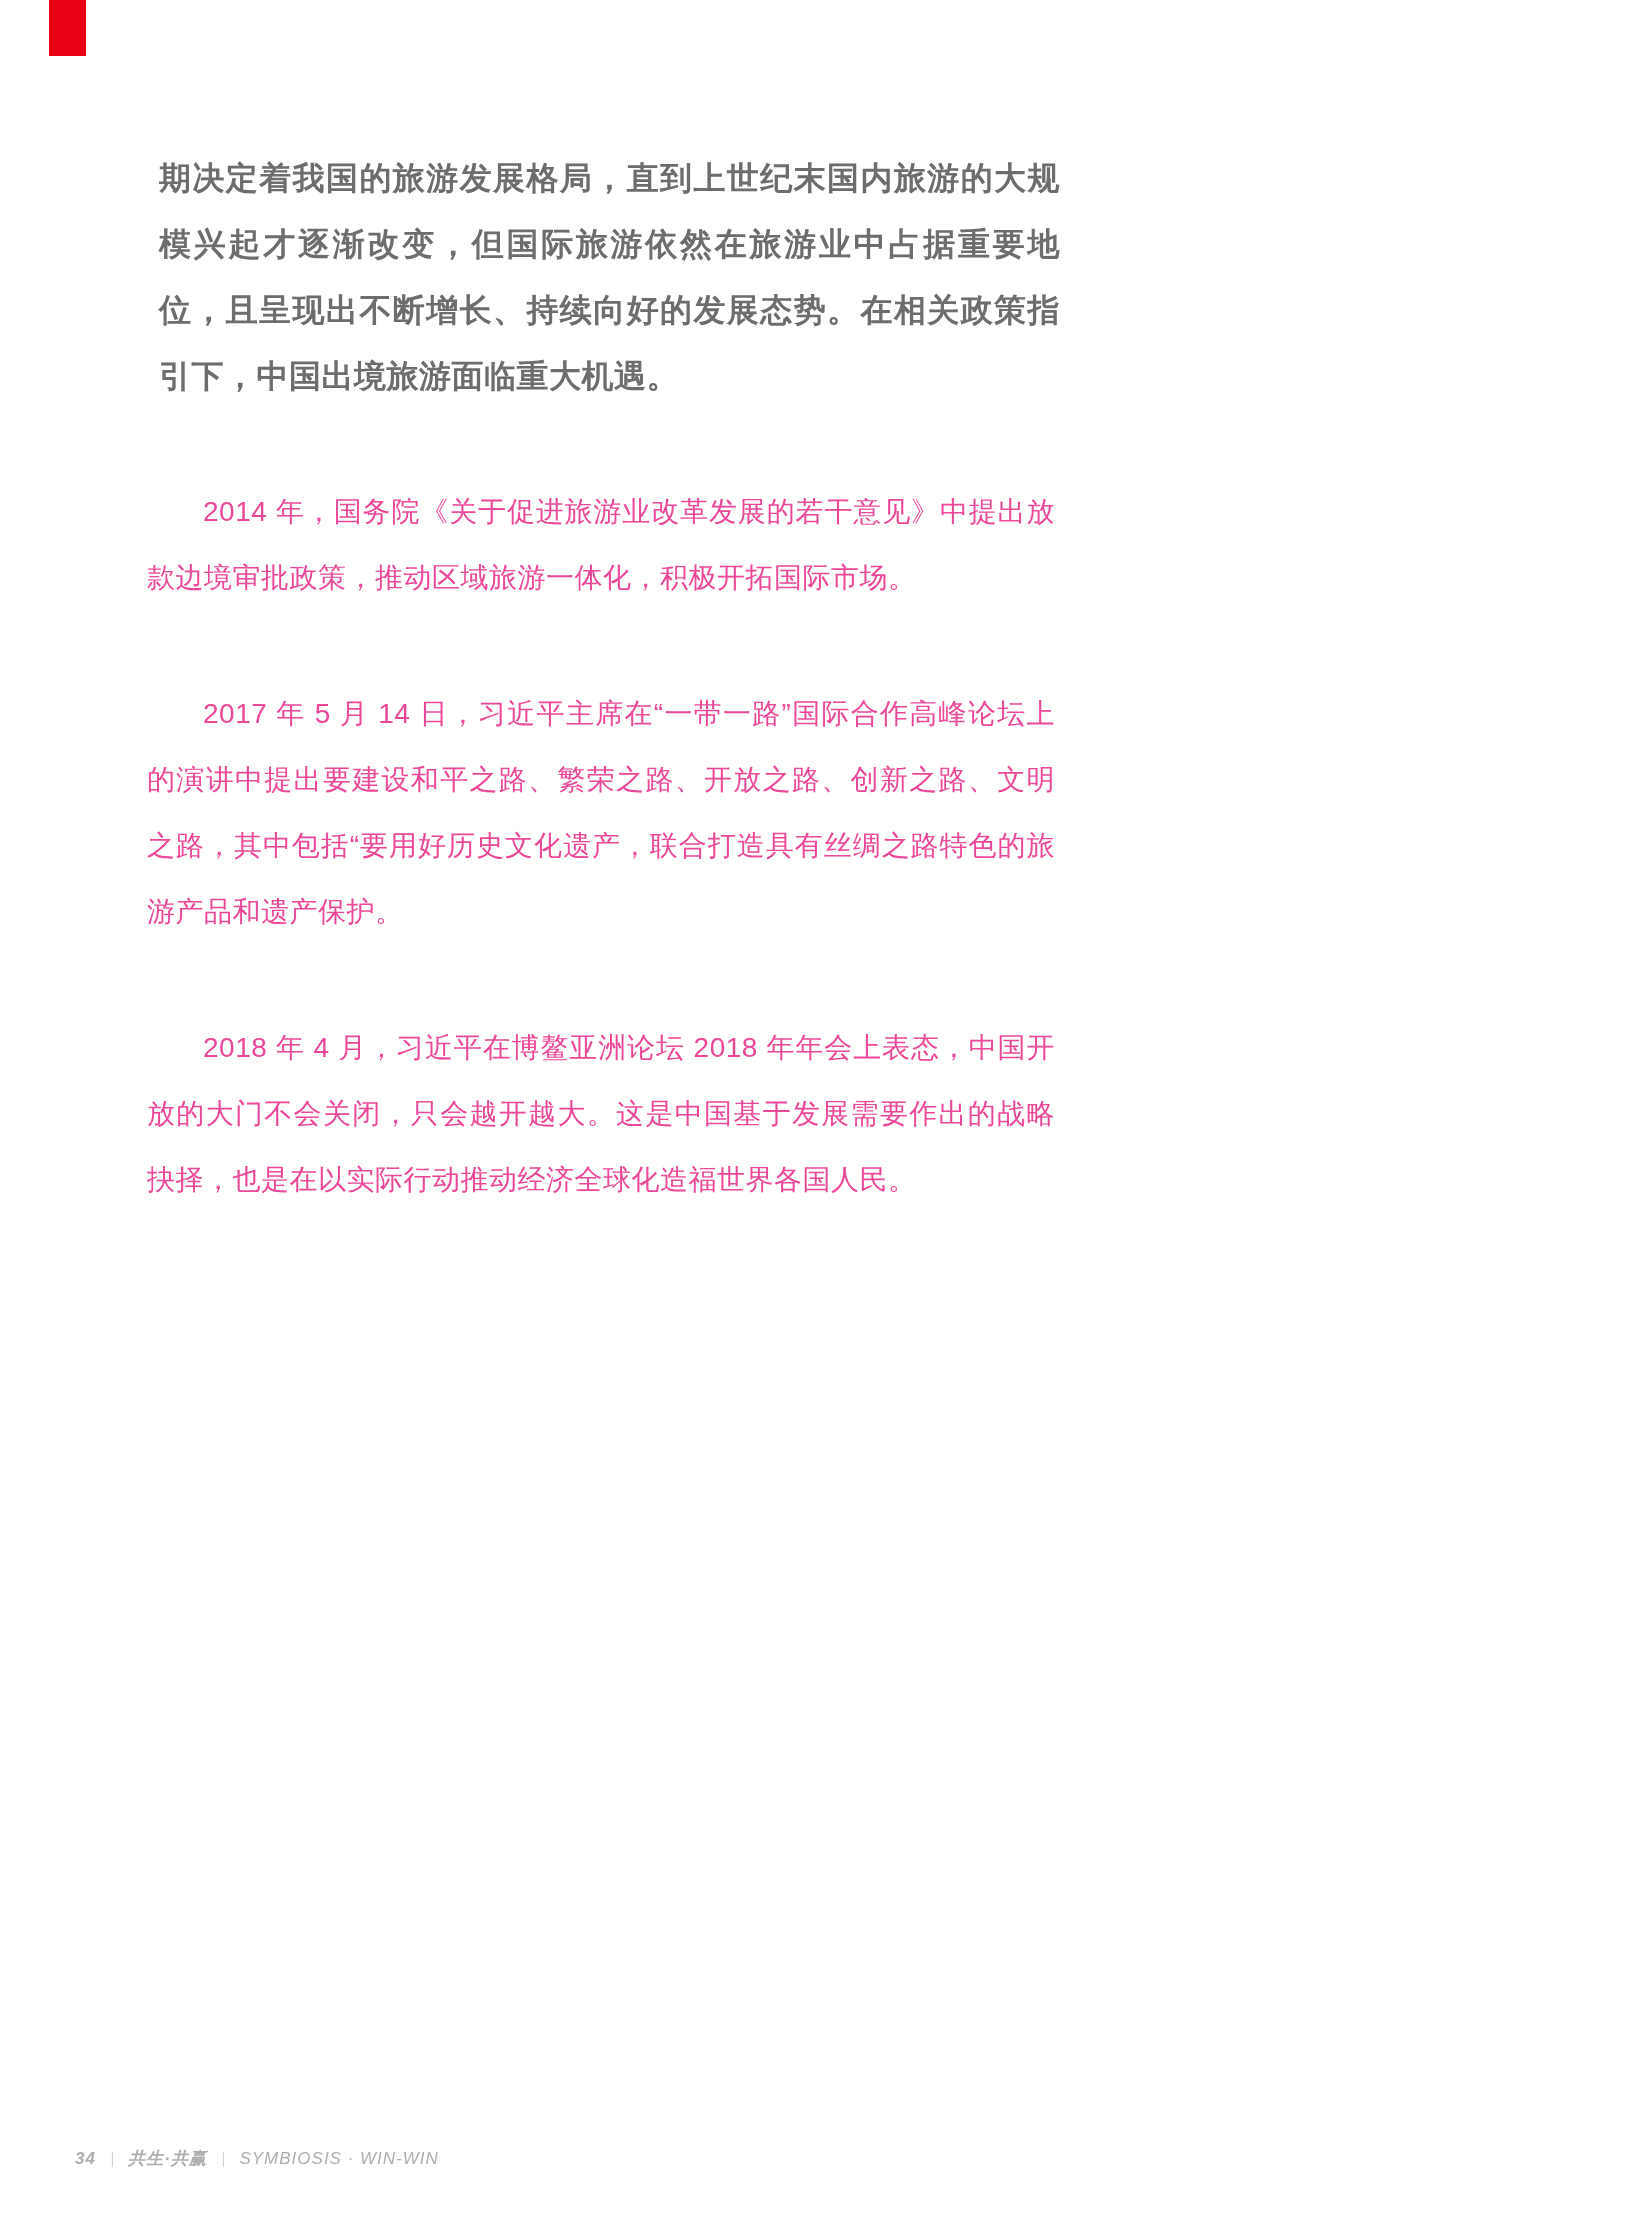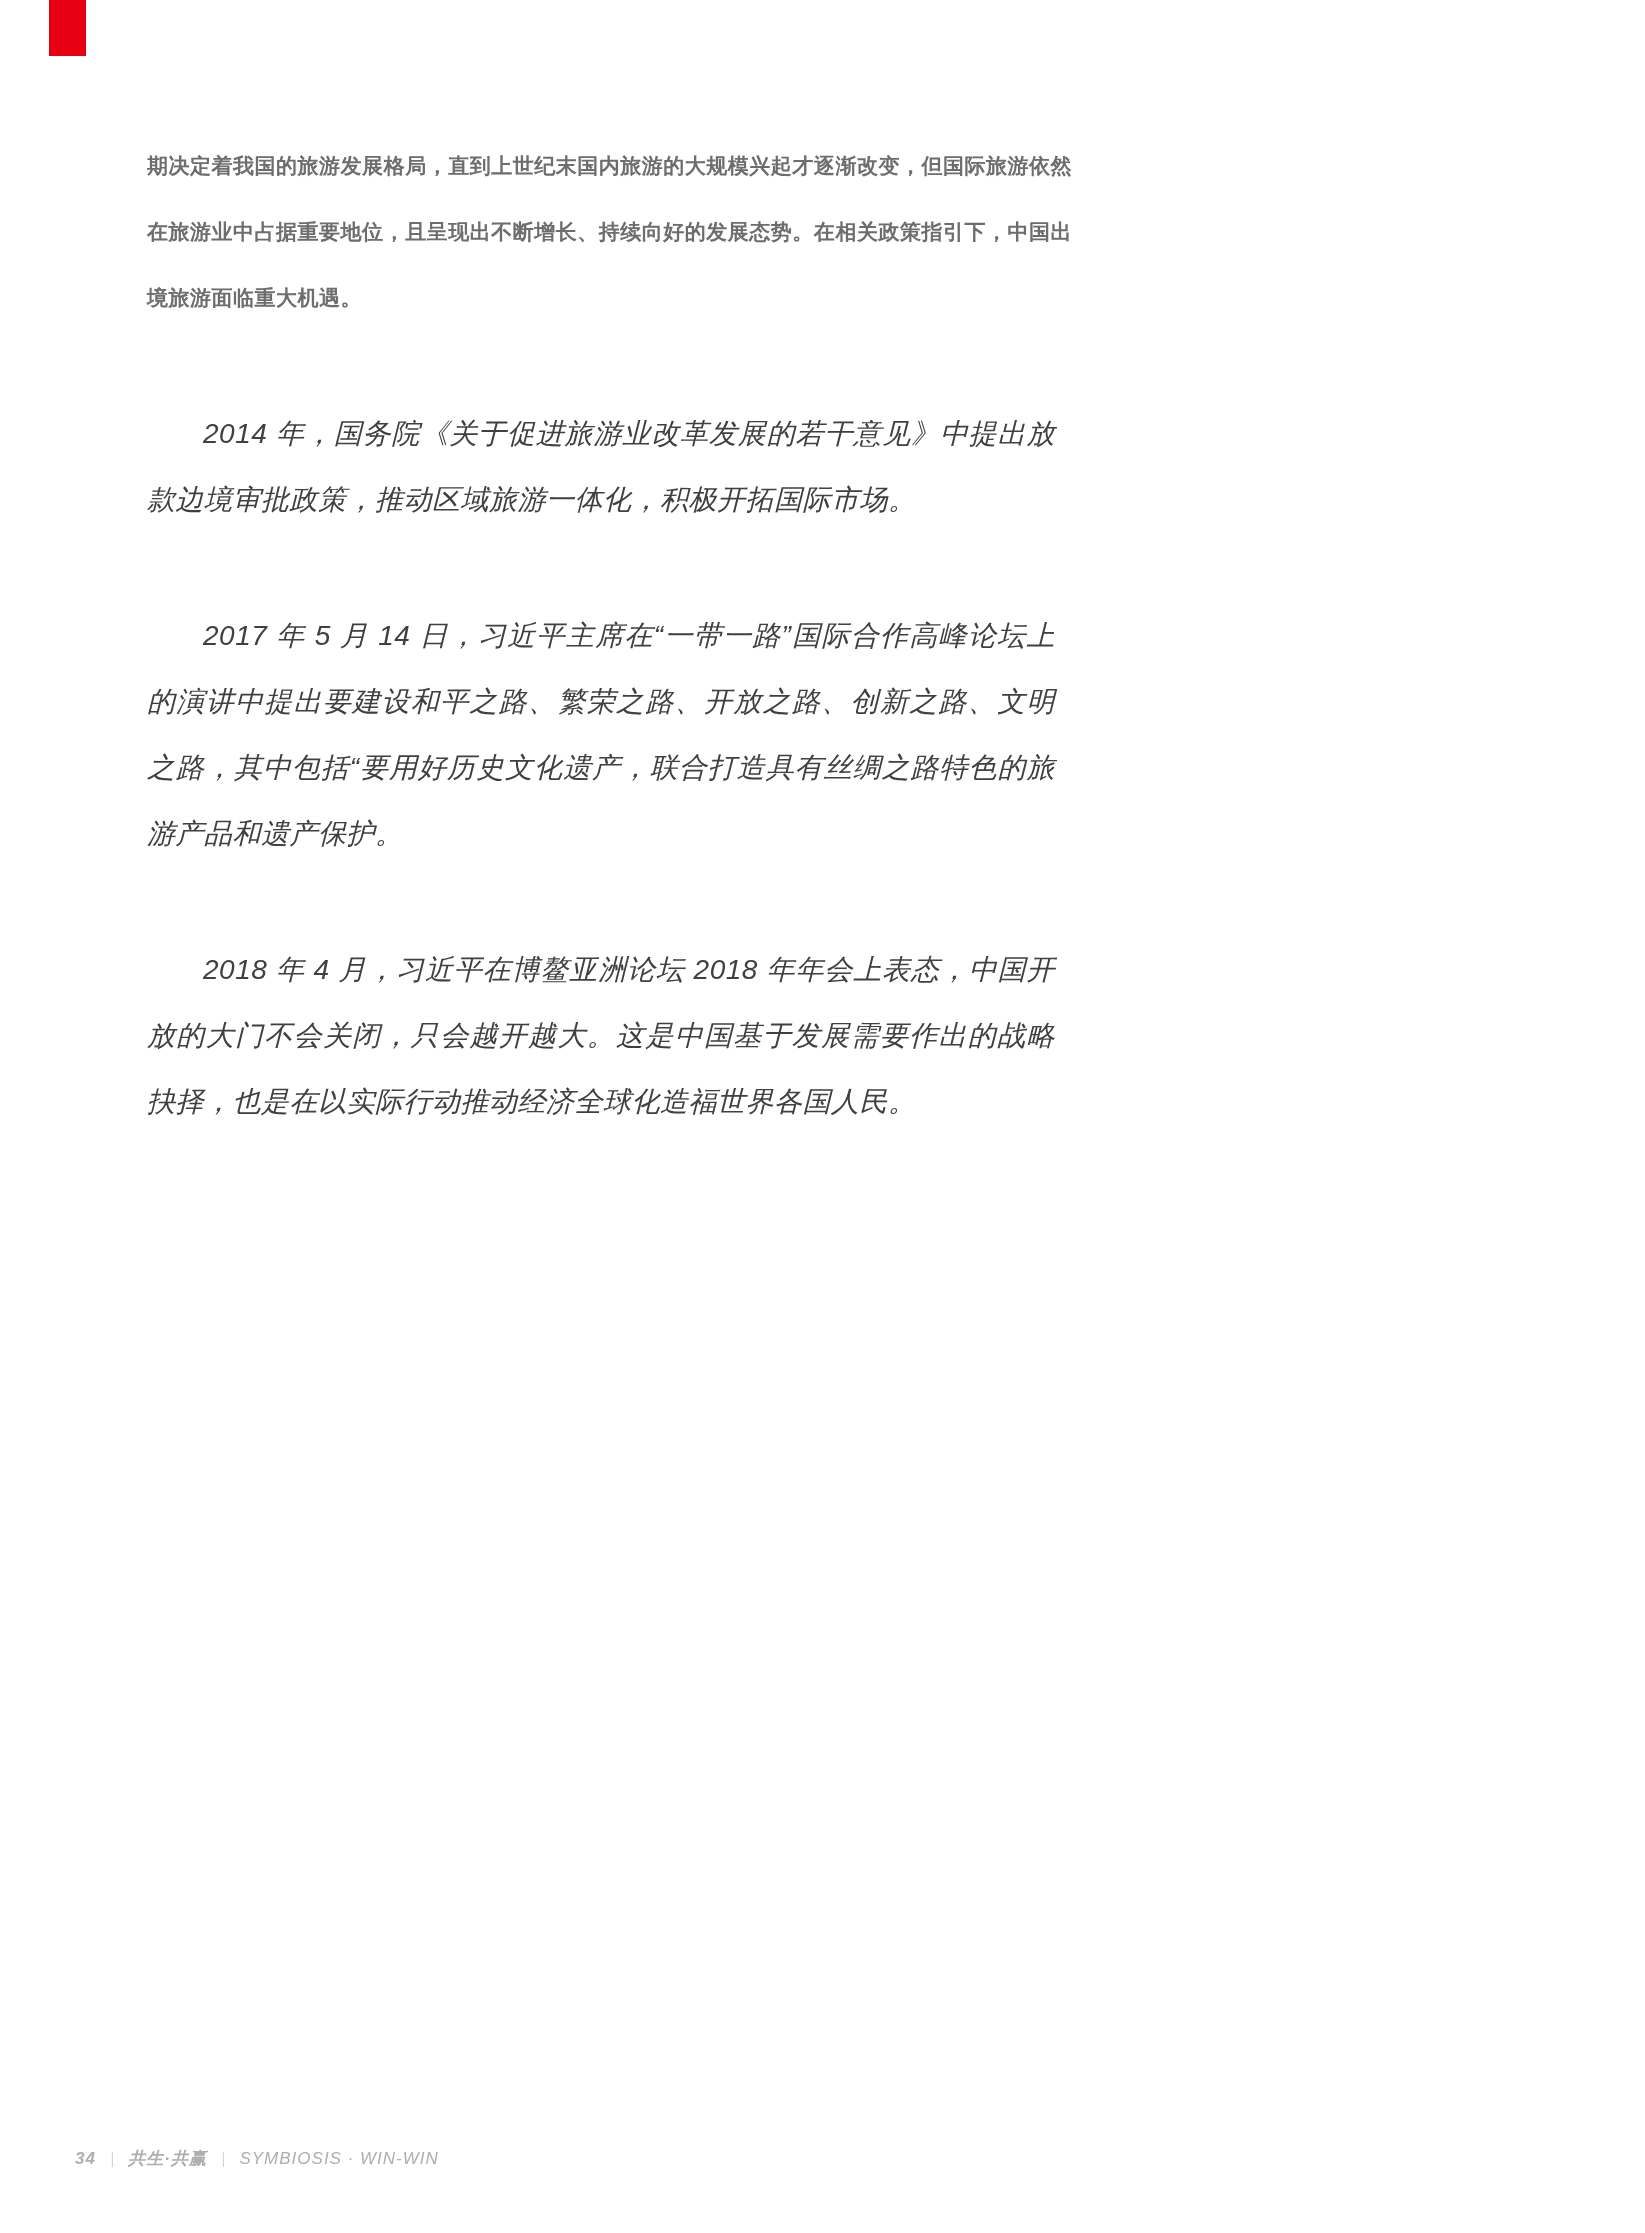--- a/index.html
+++ b/index.html
@@ -21,38 +21,37 @@
     width: 37px;
     height: 56px;
   }
   .content {
     position: absolute;
     left: 147px;
     top: 133px;
     width: 925px;
   }
   .intro-heading {
-    margin: 0;
-    font-size: 21px;
+    margin: 12px;
+    font-size: 32px;
     font-weight: 700;
     color: #6d6d6d;
     line-height: 66px;
     text-align: justify;
     letter-spacing: 0.5px;
   }
   .body-para {
     margin: 70px 17px 0 0;
     font-size: 28px;
     font-weight: 400;
-    color: #404040;
+    color: #ec4899;
     line-height: 66px;
     text-align: justify;
     text-indent: 2em;
     letter-spacing: 0.5px;
-    font-style: italic;
   }
   .footer {
     position: absolute;
     left: 75px;
     top: 2147px;
     display: flex;
     align-items: center;
     font-size: 17px;
     color: #aeaeae;
     white-space: nowrap;

